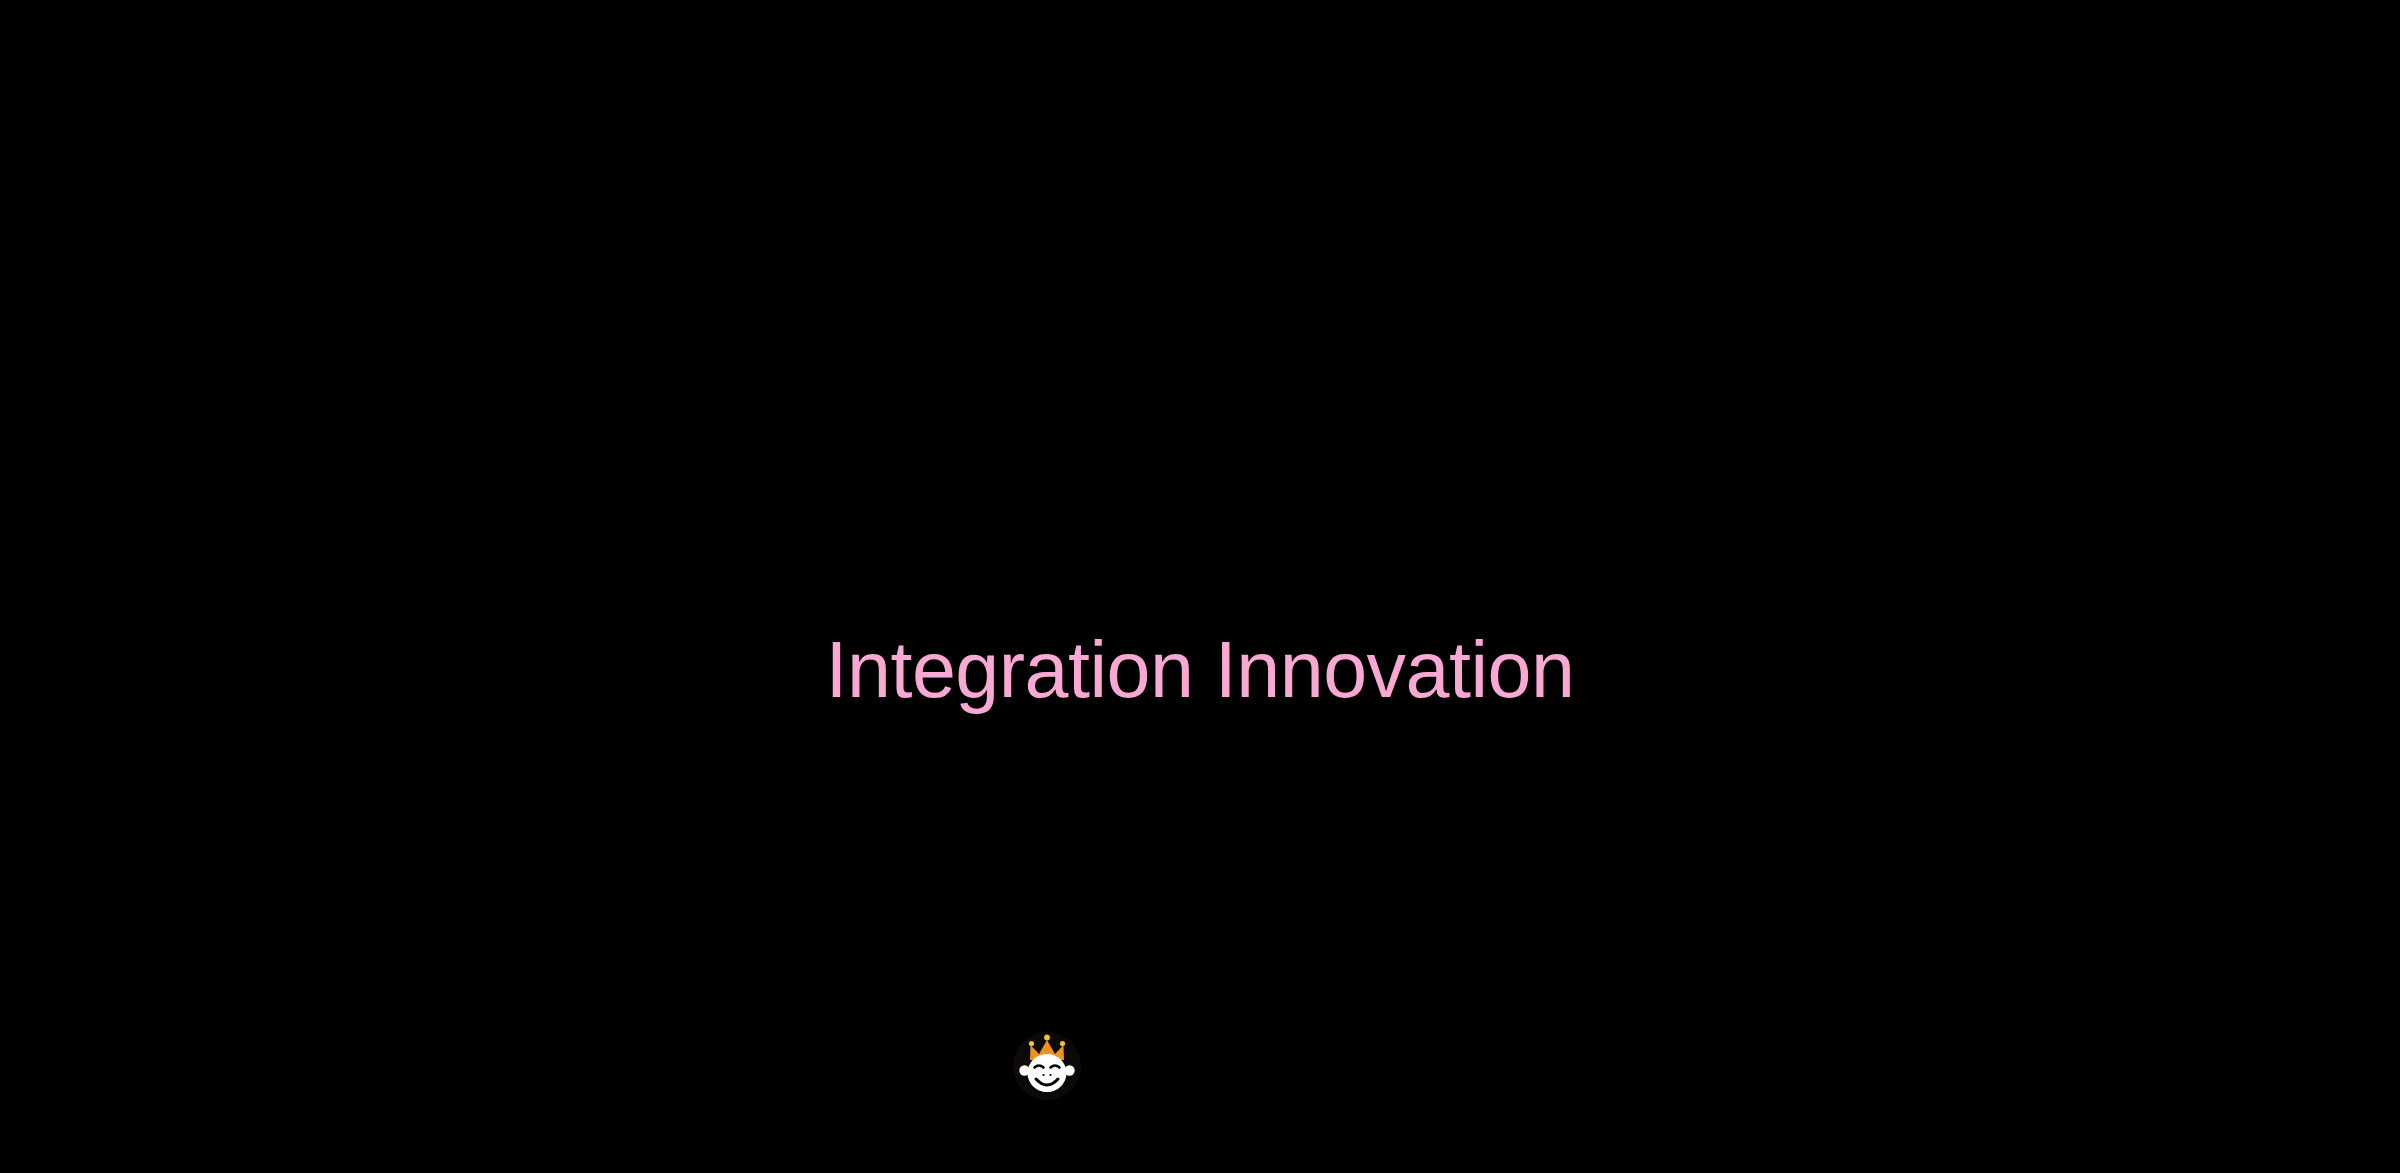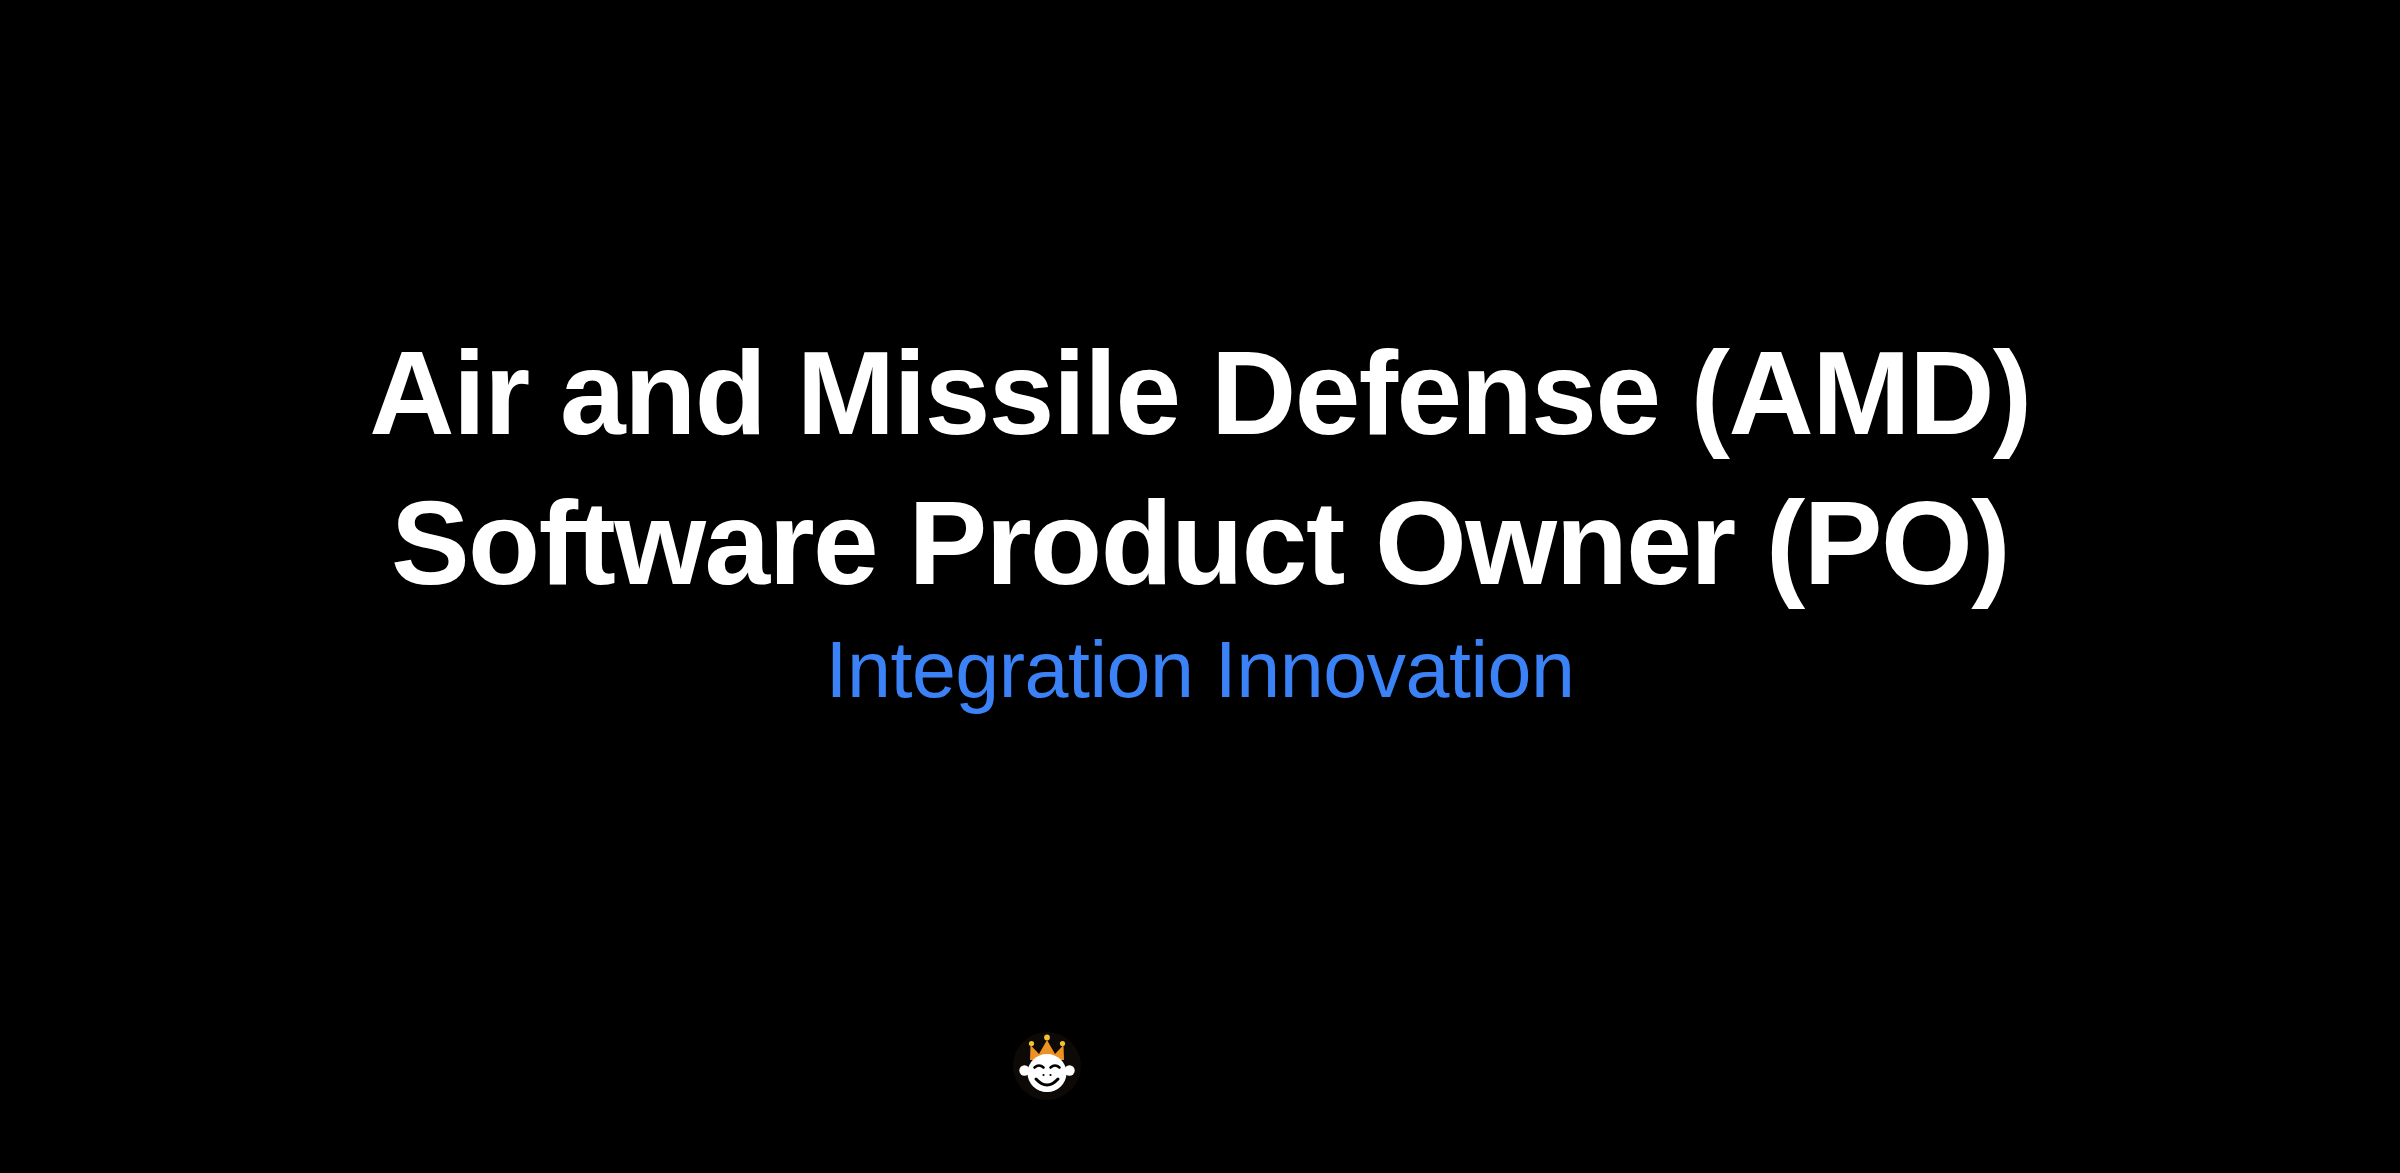--- a/index.html
+++ b/index.html
@@ -40,21 +40,21 @@
     letter-spacing: -1.5px;
     white-space: nowrap;
   }
 
   #subtitle {
     position: absolute;
     left: 0;
     top: 622px;
     width: 2400px;
     text-align: center;
-    color: #3b82f6;
+    color: #f9a8d4;
     font-size: 79px;
     font-weight: 400;
     line-height: 96px;
     letter-spacing: -0.5px;
     white-space: nowrap;
   }
 
   
   #logo {
     position: absolute;
@@ -67,24 +67,20 @@
     display: block;
     width: 78px;
     height: 78px;
   }
 </style>
 </head>
 <body>
 
 <div id="slide">
 
-  <div id="title-block">
-    <span class="title-line">Air and Missile Defense (AMD)</span>
-    <span class="title-line">Software Product Owner (PO)</span>
-  </div>
 
   <div id="subtitle">Integration Innovation</div>
 
   <div id="logo">
     <svg viewBox="0 0 78 78" xmlns="http://www.w3.org/2000/svg" aria-hidden="true">
 
       <circle cx="39" cy="40" r="34" fill="#0d0906"></circle>
 
       <circle cx="23.5" cy="17.5" r="2.6" fill="#f2c230"></circle>
       <circle cx="39.0" cy="11.5" r="2.9" fill="#f2c230"></circle>

